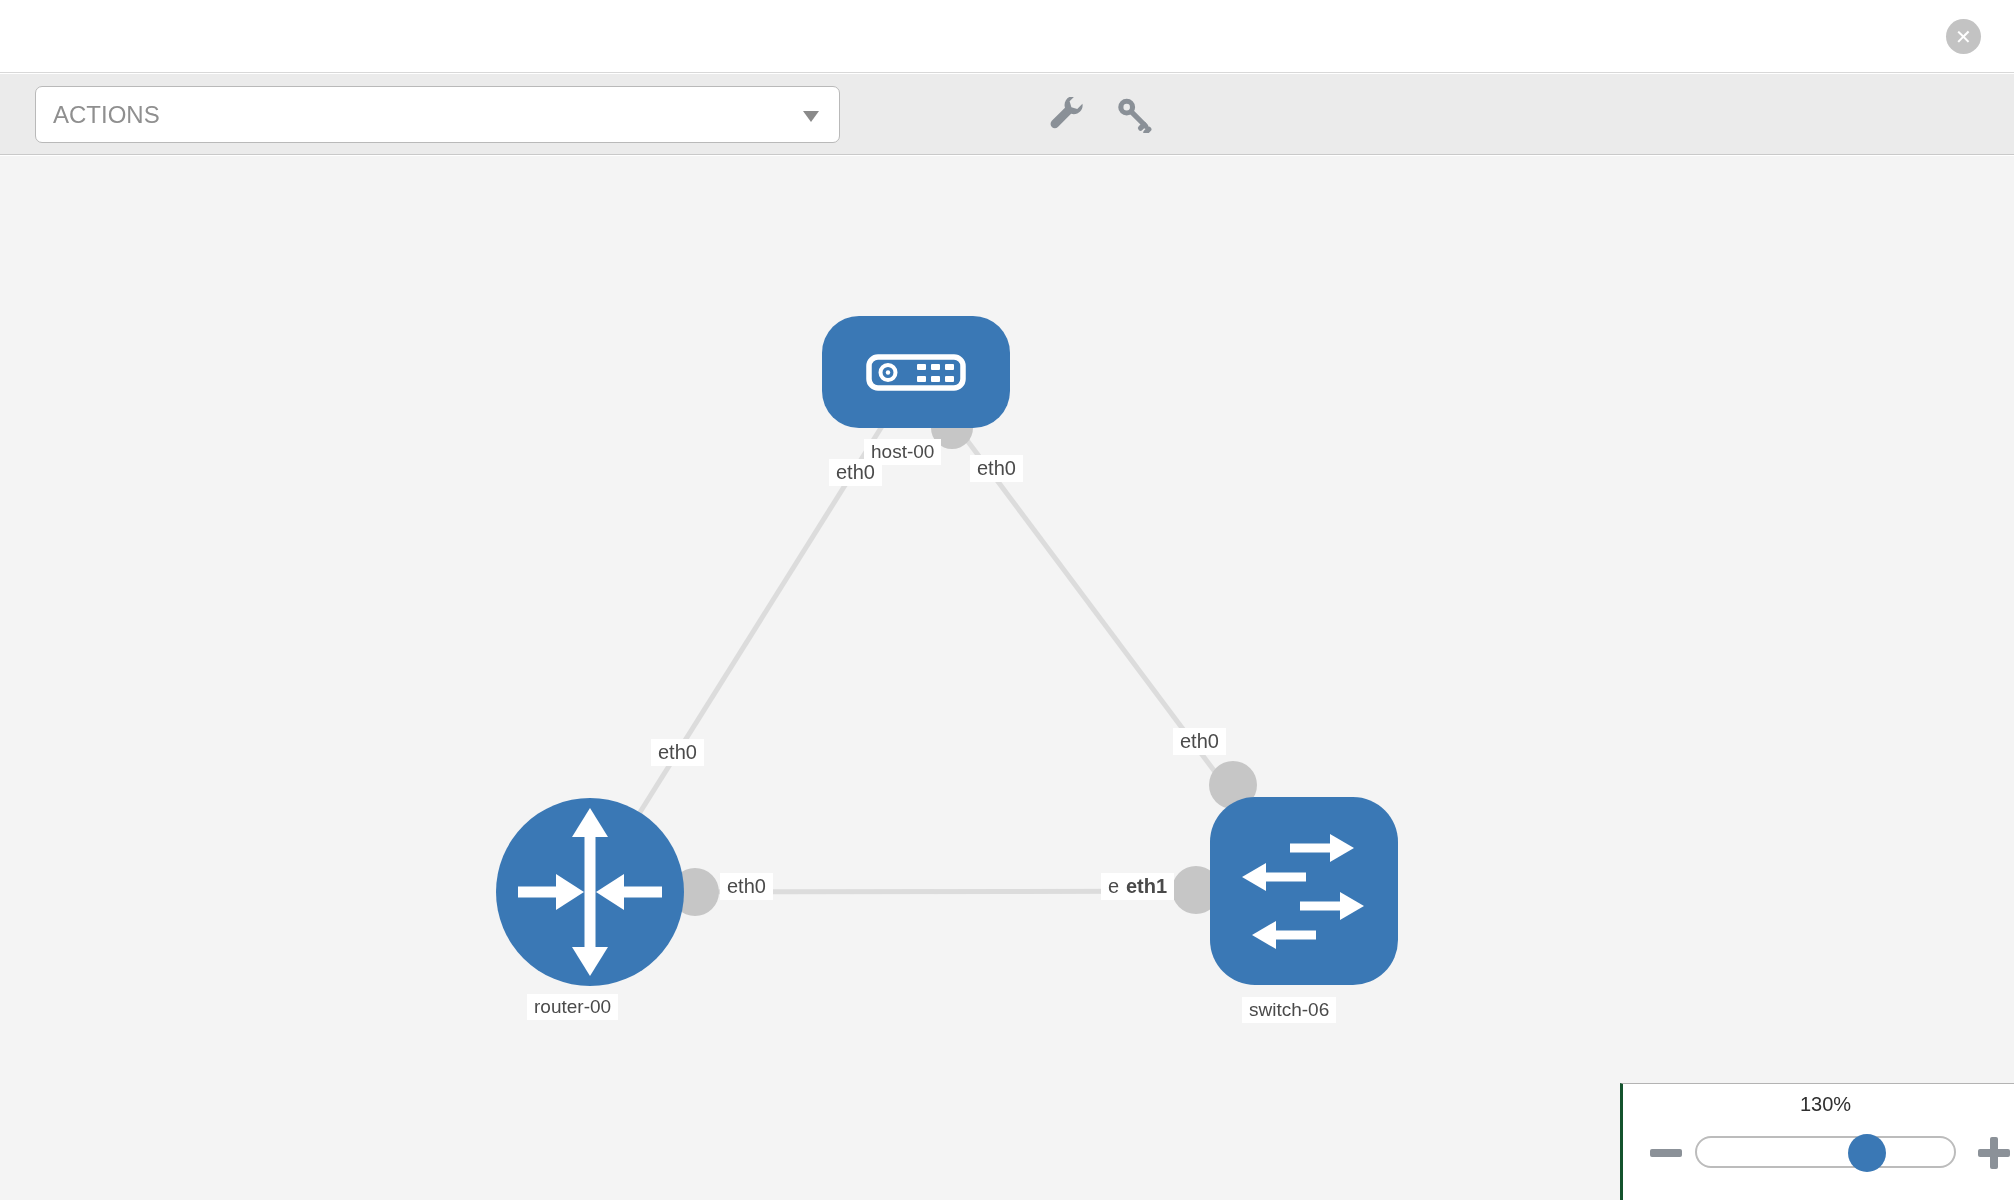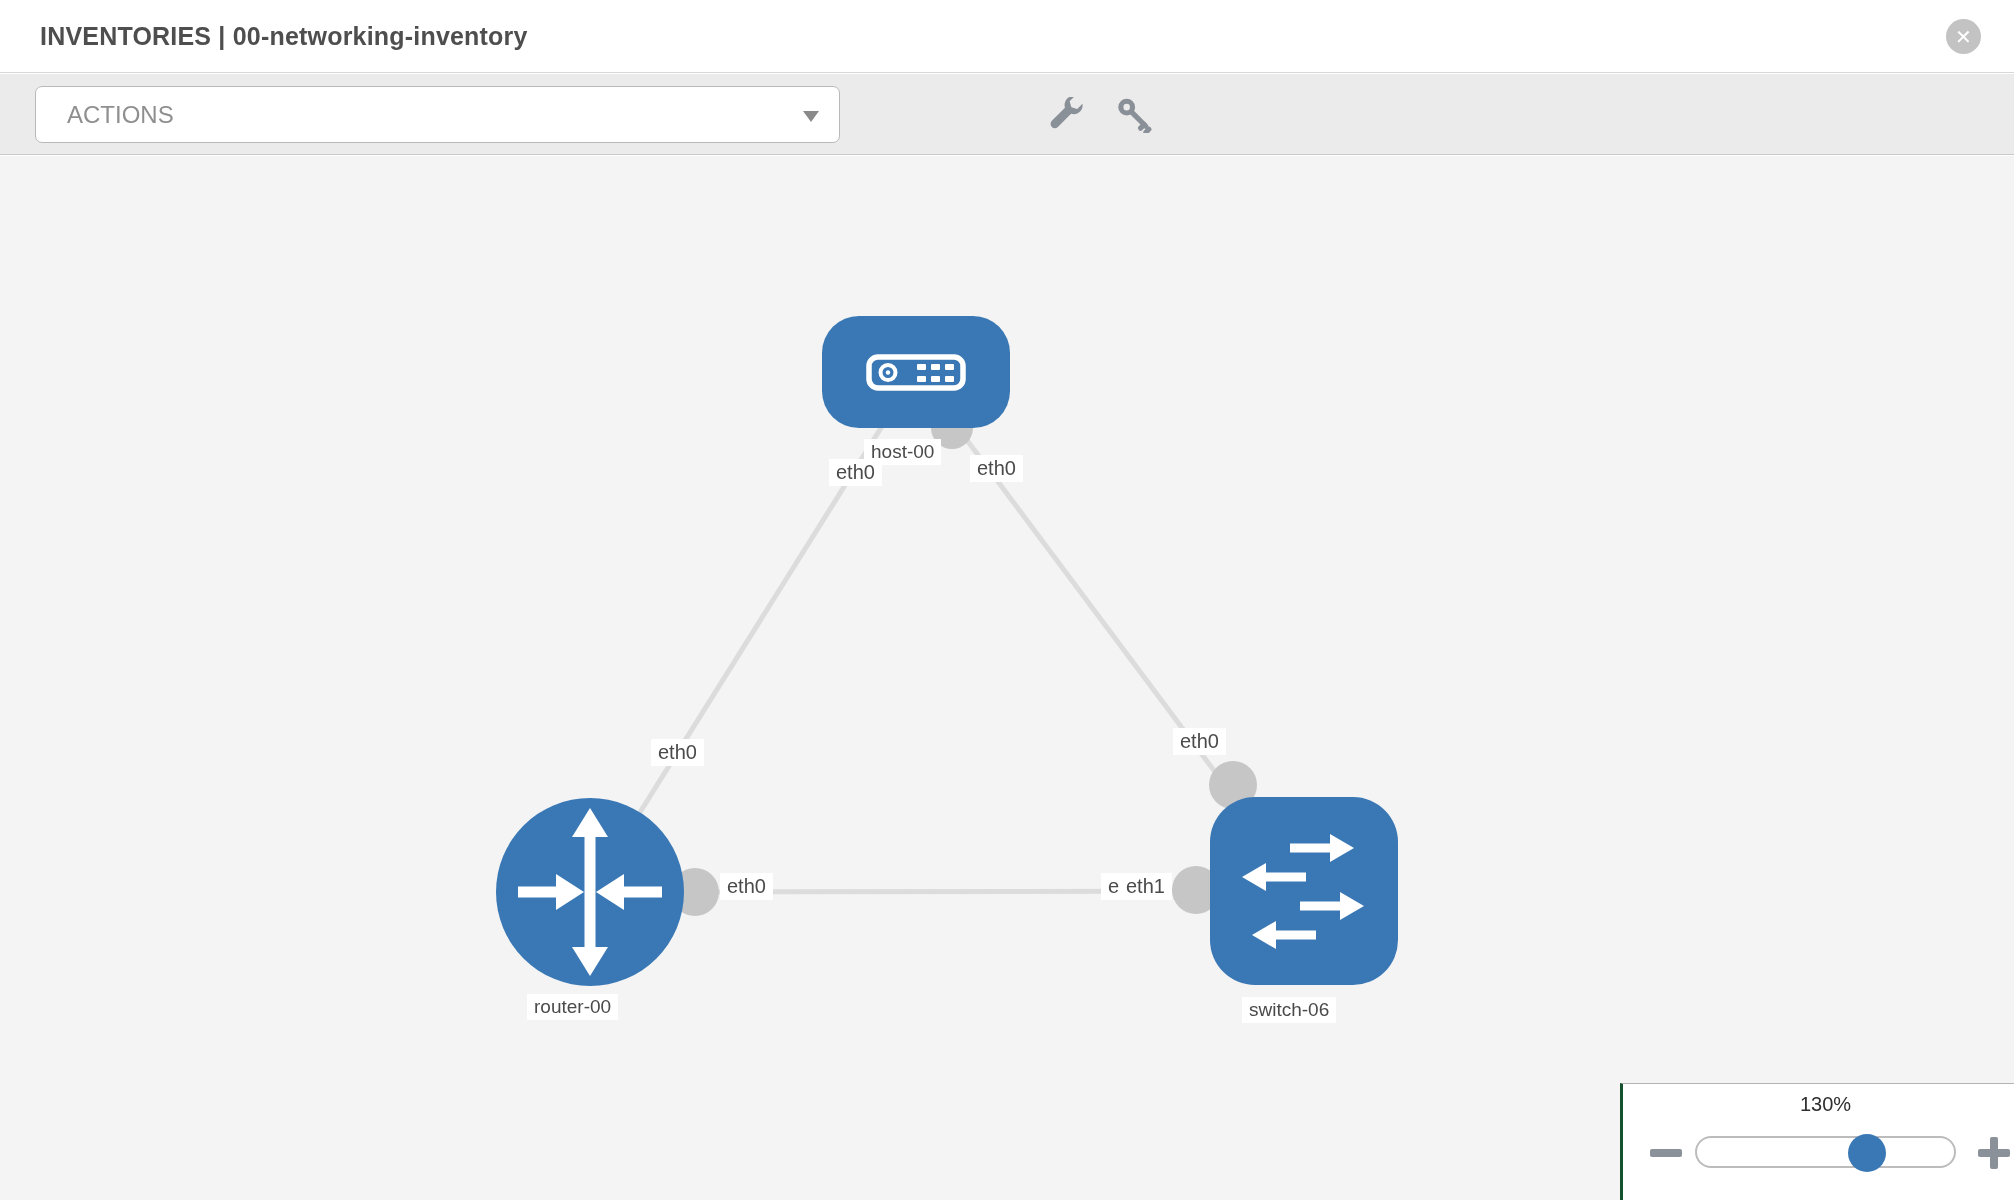--- a/index.html
+++ b/index.html
@@ -20,21 +20,21 @@
     font-weight:bold;color:#4e4e4e;letter-spacing:.2px;}
   .close-btn{position:absolute;left:1946px;top:19px;width:35px;height:35px;border-radius:50%;
     background:#c3c3c3;cursor:pointer;display:flex;align-items:center;justify-content:center;}
   .close-x{color:#ffffff;font-size:20px;font-weight:bold;line-height:1;}
 
   
   .toolbar{position:absolute;left:0;top:74px;width:2014px;height:81px;background:#ebebeb;
     border-bottom:1px solid #c9c9c9;}
   .dropdown{position:absolute;top:12px;height:57px;background:#ffffff;border:1px solid #b9b9b9;
     border-radius:7px;display:flex;align-items:center;cursor:pointer;}
-  .dropdown .dd-label{padding-left:31px;font-size:24px;color:#8f8f8f;}
+  .dropdown .dd-label{padding-left:17px;font-size:24px;color:#8f8f8f;}
   .caret{position:absolute;right:20px;top:24px;width:0;height:0;
     border-left:8px solid transparent;border-right:8px solid transparent;
     border-top:11px solid #8a8a8a;}
   .dd-actions{left:35px;width:805px;}
   .dd-search{left:1182px;width:796px;}
   .tool-icon-btn{position:absolute;top:20px;width:44px;height:42px;display:flex;
     align-items:center;justify-content:center;cursor:pointer;}
   .tool-wrench{left:1044px;}
   .tool-key{left:1112px;}
 
@@ -51,42 +51,41 @@
   .lbl-host   {left:864px;top:283px;}
   .lbl-router {left:527px;top:838px;}
   .lbl-switch {left:1242px;top:841px;}
 
   .if-0{left:829px; top:303px;}
   .if-1{left:970px; top:299px;}
   .if-2{left:651px; top:583px;}
   .if-3{left:1173px;top:572px;}
   .if-4{left:720px; top:717px;}
   .if-5{left:1101px;top:717px;}
-  .if-6{left:1119px;top:717px;}
+  .if-6{left:1119px;top:717px;font-weight:bold;}
 
   
   .zoom-panel{position:absolute;left:1620px;top:927px;width:454px;height:117px;background:#ffffff;
     border-top:1px solid #b3b3b3;border-left:3px solid #14532d;z-index:5;}
   .zoom-level{position:absolute;left:72px;top:9px;width:261px;text-align:center;
     font-size:20px;color:#2f2f2f;}
   .zoom-minus,.zoom-plus{position:absolute;cursor:pointer;}
   .bar{position:absolute;background:#8b9198;border-radius:2px;}
   .minus-bar{left:27px;top:65px;width:32px;height:8px;}
   .plus-barh{left:355px;top:65px;width:32px;height:8px;}
   .plus-barv{left:367px;top:53px;width:8px;height:32px;}
   .slider-track{position:absolute;left:72px;top:52px;width:261px;height:32px;background:#ffffff;
     border:2px solid #bcbcbc;border-radius:16px;cursor:pointer;}
   .slider-thumb{position:absolute;left:225px;top:50px;width:38px;height:38px;border-radius:50%;
     background:var(--node-blue);cursor:grab;}
 </style>
 </head>
 <body>
 
 <div class="header">
-  <div class="header-title">INVENTORIES | 00-networking-inventory</div>
   <div class="close-btn">
     <span class="close-x">✕</span>
   </div>
 </div>
 
 <div class="toolbar">
   <div class="dropdown dd-actions">
     <span class="dd-label">ACTIONS</span>
     <span class="caret"></span>
   </div>

